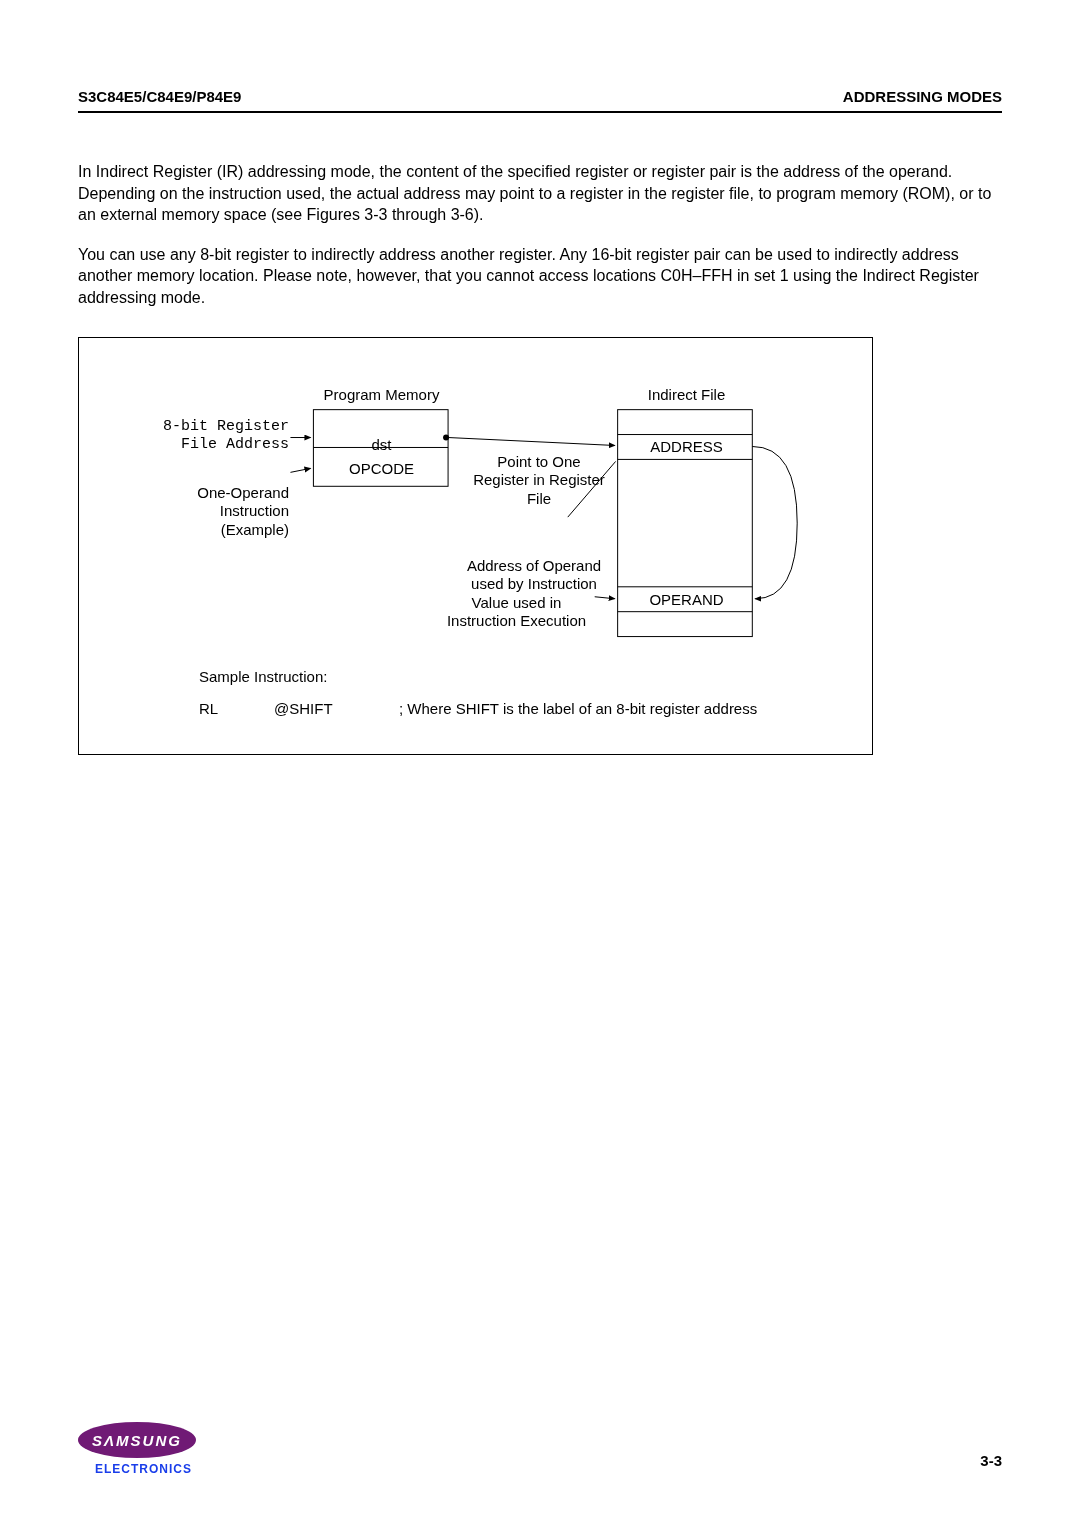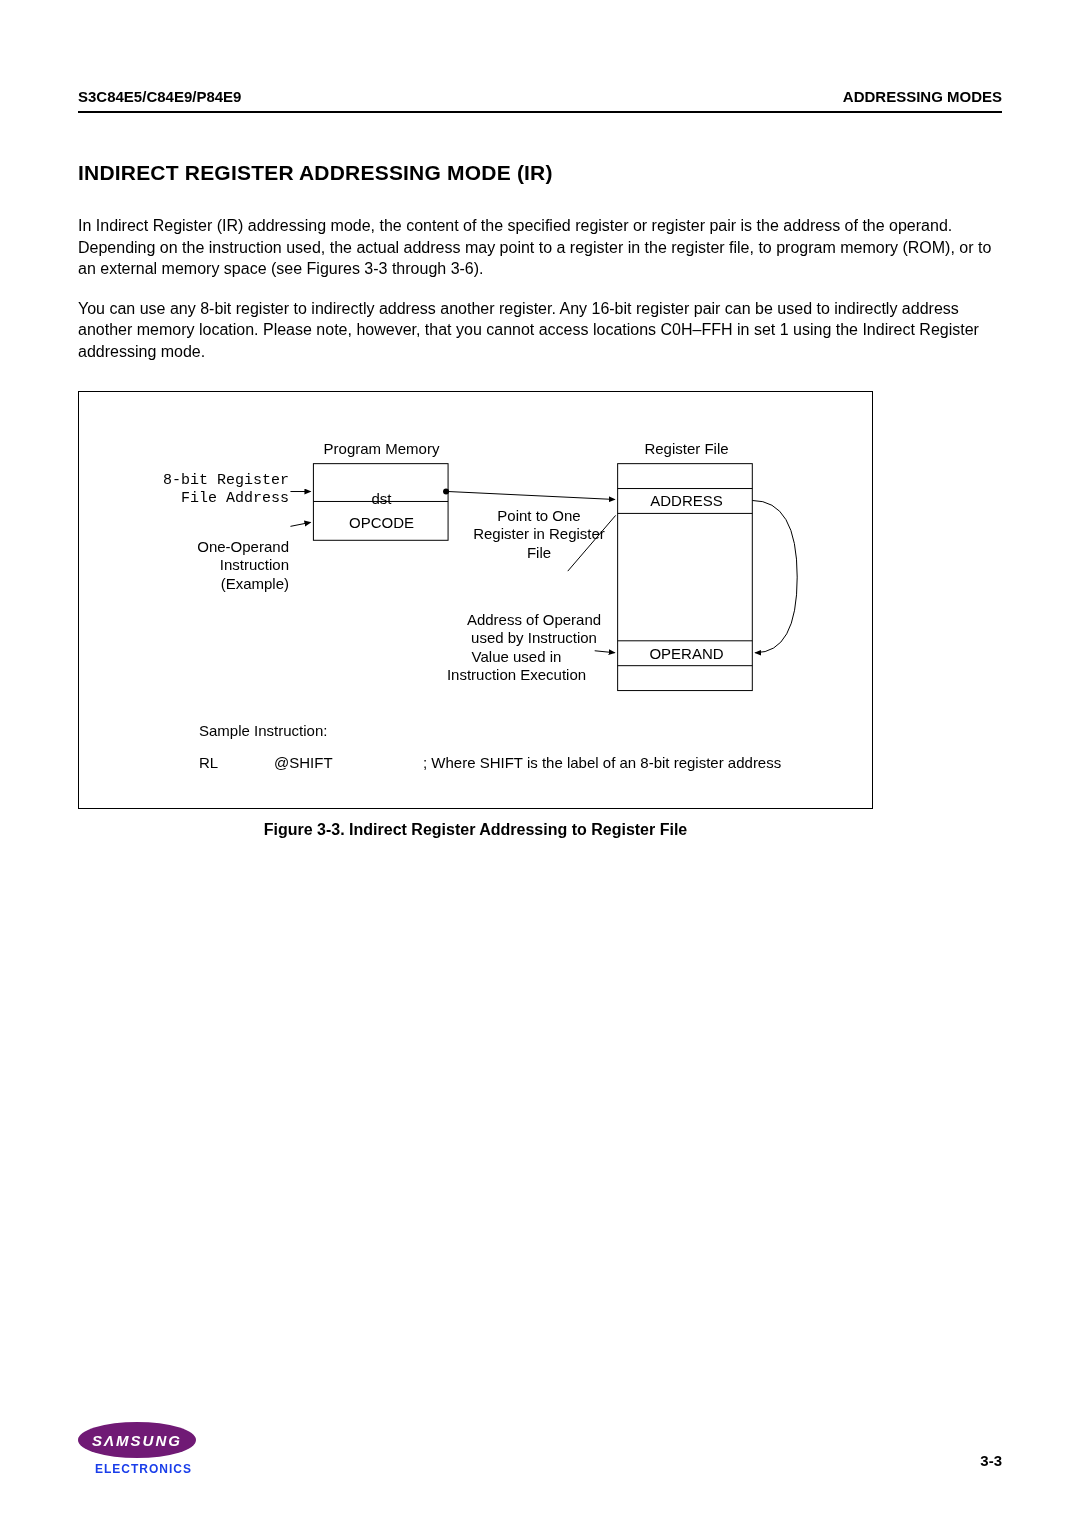--- a/index.html
+++ b/index.html
@@ -105,21 +105,20 @@
 <body>
 
 <div class="page">
 
   <div class="header-row">
     <span>S3C84E5/C84E9/P84E9</span>
     <span>ADDRESSING MODES</span>
   </div>
   <div class="header-rule"></div>
 
-  <h1>INDIRECT REGISTER ADDRESSING MODE (IR)</h1>
 
   <p class="body">In Indirect Register (IR) addressing mode, the content of the specified register or register pair is the address of the operand. Depending on the instruction used, the actual address may point to a register in the register file, to program memory (ROM), or to an external memory space (see Figures 3-3 through 3-6).</p>
   <p class="body">You can use any 8-bit register to indirectly address another register. Any 16-bit register pair can be used to indirectly address another memory location. Please note, however, that you cannot access locations C0H–FFH in set 1 using the Indirect Register addressing mode.</p>
 
   <div class="figure-box">
 
     <svg class="fsvg" viewBox="0 0 795 418" preserveAspectRatio="none">
       <defs>
         <marker id="arrow" markerWidth="8" markerHeight="8" refX="6" refY="3" orient="auto">
           <path d="M0,0 L7,3 L0,6 Z" fill="#000"></path>
@@ -147,21 +146,21 @@
       <line x1="212" y1="135" x2="232" y2="131" stroke="#000" marker-end="url(#arrow)"></line>
 
       <line x1="490" y1="180" x2="538" y2="124" stroke="#000"></line>
 
       <line x1="517" y1="260" x2="537" y2="262" stroke="#000" marker-end="url(#arrow)"></line>
 
       <path d="M675,109 Q 720,109 720,186 Q 720,262 678,262" fill="none" stroke="#000" marker-end="url(#arrow)"></path>
     </svg>
 
     <div class="fl txt-c" style="left:235px; top:48px; width:135px;">Program Memory</div>
-    <div class="fl txt-c" style="left:540px; top:48px; width:135px;">Register File</div>
+    <div class="fl txt-c" style="left:540px; top:48px; width:135px;">Indirect File</div>
 
     <div class="fl txt-r" style="left:60px; top:80px; width:150px; white-space:pre-line;font-family:Liberation Mono, monospace;">8-bit Register
 File Address</div>
     <div class="fl txt-r" style="left:60px; top:146px; width:150px; white-space:pre-line;">One-Operand
 Instruction
 (Example)</div>
 
     <div class="fl txt-c" style="left:235px; top:98px; width:135px;">dst</div>
     <div class="fl txt-c" style="left:235px; top:122px; width:135px;">OPCODE</div>
 
@@ -172,24 +171,23 @@
 used by Instruction</div>
     <div class="fl txt-c" style="left:355px; top:236px; width:165px; white-space:pre-line;margin-top:20px;">Value used in
 Instruction Execution</div>
 
     <div class="fl txt-c" style="left:540px; top:100px; width:135px;">ADDRESS</div>
     <div class="fl txt-c" style="left:540px; top:253px; width:135px;">OPERAND</div>
 
     <div class="fl" style="left:120px; top:330px;">Sample Instruction:</div>
     <div class="fl" style="left:120px; top:362px;">RL</div>
     <div class="fl" style="left:195px; top:362px;">@SHIFT</div>
-    <div class="fl" style="left:344px; top:362px;">;    Where SHIFT is the label of an 8-bit register address</div>
+    <div class="fl" style="left:320px; top:362px;">;    Where SHIFT is the label of an 8-bit register address</div>
   </div>
 
-  <div class="caption" style="width:795px;">Figure 3-3. Indirect Register Addressing to Register File</div>
 </div>
 
 <div class="footer">
   <div class="logo">
     <div class="logo-oval">SΛMSUNG</div>
     <div class="logo-sub">ELECTRONICS</div>
   </div>
   <div class="page-num">3-3</div>
 </div>
 

